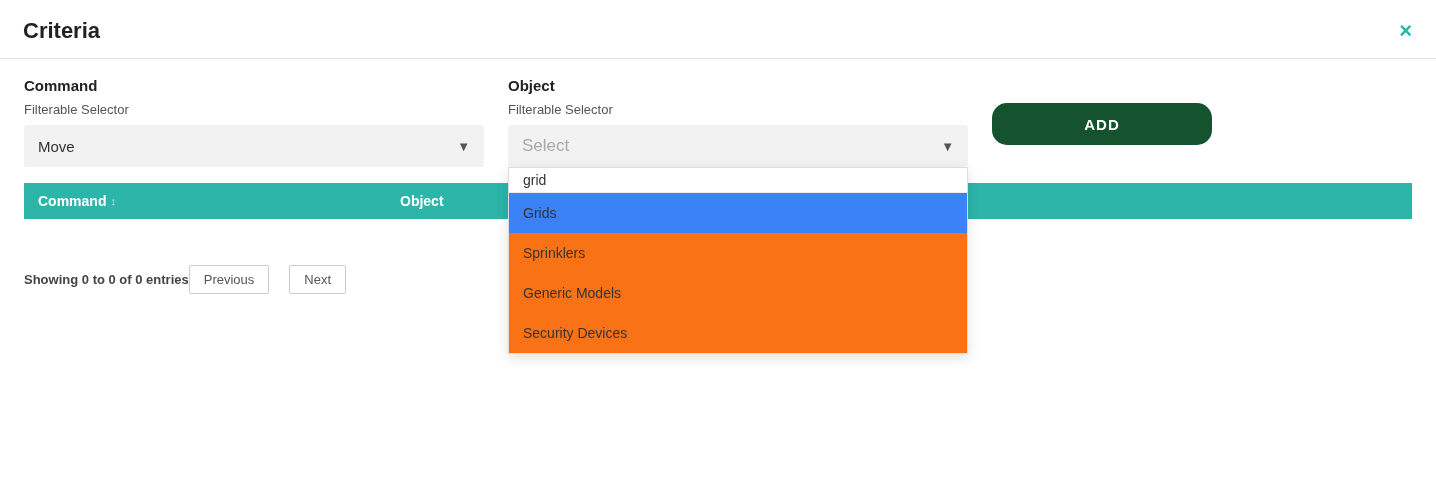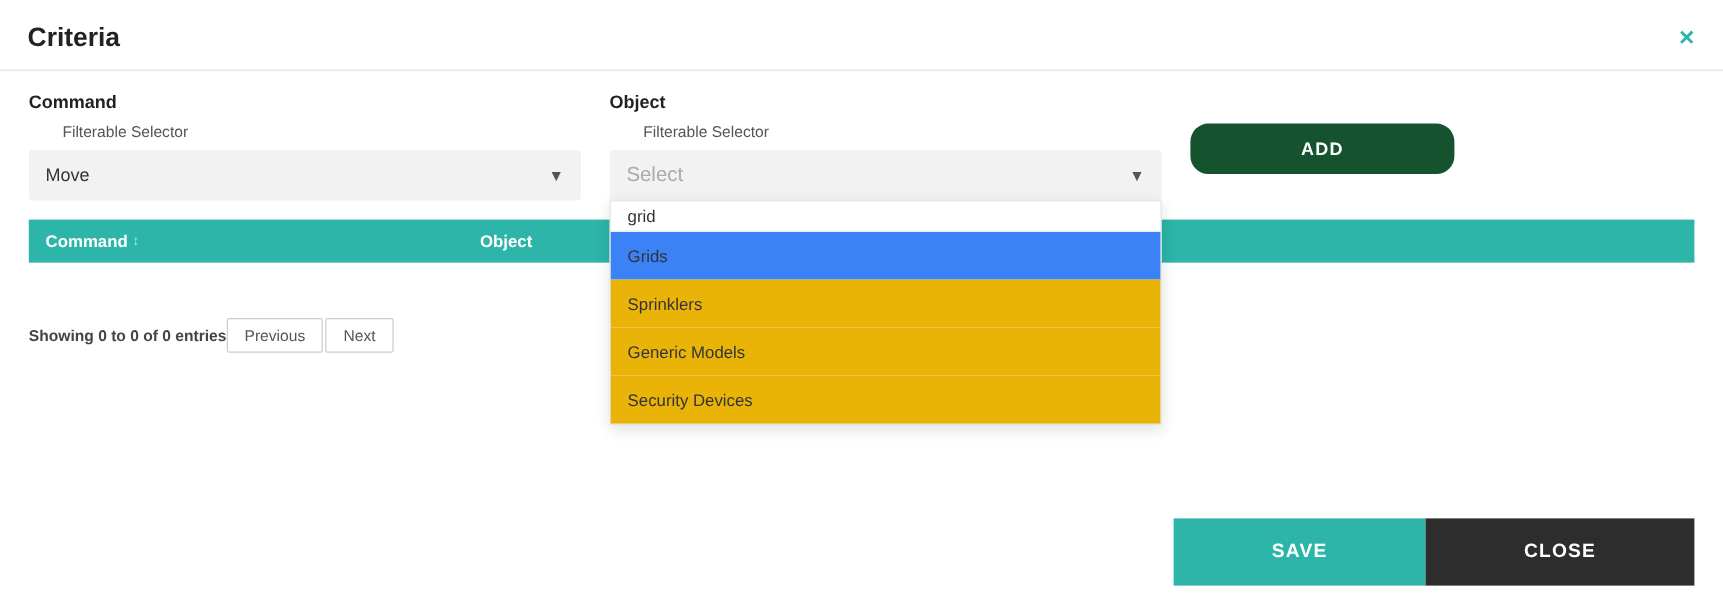--- a/index.html
+++ b/index.html
@@ -77,21 +77,20 @@
       font-size: 15px;
       font-weight: bold;
       color: #222;
       margin-bottom: 2px;
     }
 
     .field-label {
       font-size: 13px;
       color: #555;
       margin-bottom: 2px;
-      margin-left: 28px;
     }
 
     .select-wrapper {
       position: relative;
       width: 100%;
     }
 
     .select-box-display {
       width: 100%;
       height: 42px;
@@ -187,21 +186,21 @@
       font-size: 13px;
       color: #444;
     }
 
     .showing-text span {
       font-weight: bold;
     }
 
     .pagination {
       display: flex;
-      gap: 2px;
+      gap: 20px;
     }
 
     .page-btn {
       padding: 6px 14px;
       border: 1px solid #ccc;
       background: #fff;
       font-size: 13px;
       color: #555;
       cursor: pointer;
       border-radius: 2px;
@@ -263,21 +262,21 @@
       font-size: 14px;
       outline: none;
       color: #333;
     }
 
     .dropdown-item {
       padding: 12px 14px;
       font-size: 14px;
       color: #333;
       cursor: pointer;
-      background: #eab308;
+      background: #f97316;
     }
 
     .dropdown-item.highlighted {
       background: #3b82f6;
     }
   </style>
 </head>
 <body>
 
 <div class="modal">
@@ -346,17 +345,13 @@
       <div class="showing-text">
         <span>Showing </span><span>0</span><span> to </span><span>0</span><span> of </span><span>0</span><span> entries</span>
       </div>
       <div class="pagination">
         <button class="page-btn">Previous</button>
         <button class="page-btn">Next</button>
       </div>
     </div>
   </div>
 
-  <div class="modal-footer">
-    <button class="save-btn">SAVE</button>
-    <button class="close-btn">CLOSE</button>
-  </div>
 </div>
 
 </body></html>

